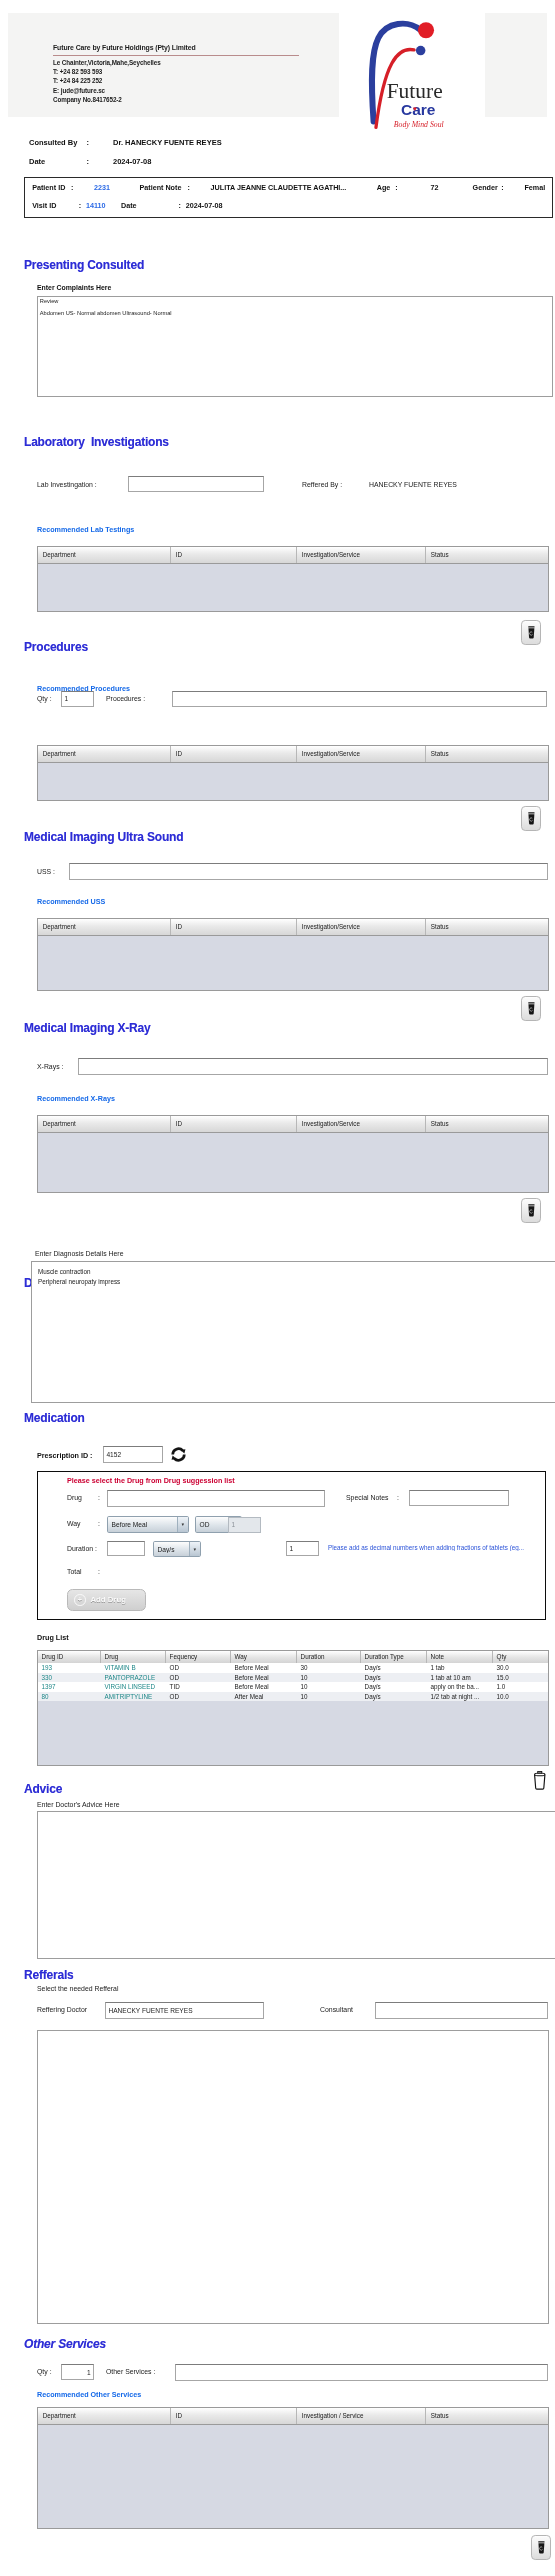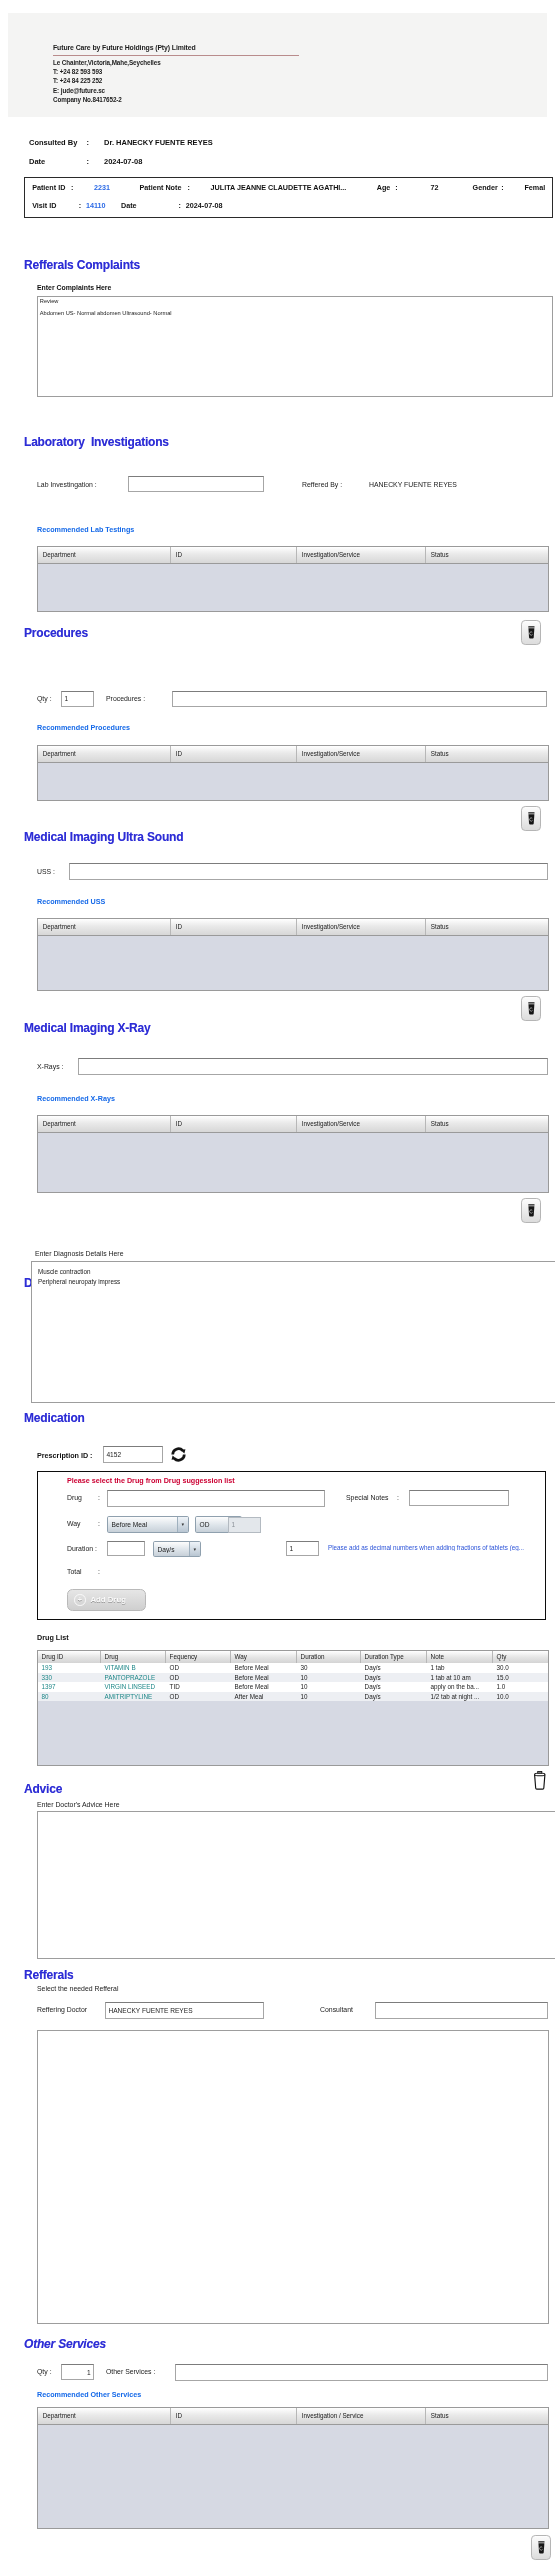--- a/index.html
+++ b/index.html
@@ -10,21 +10,21 @@
   
   .band{position:absolute;left:8.4px;top:13px;width:539px;height:104px;background:#f4f4f3;}
   .logo-panel{position:absolute;left:339px;top:13px;width:146px;height:118px;background:#fff;}
   .co-name{position:absolute;left:53px;top:44px;font-size:6.9px;font-weight:700;letter-spacing:-0.1px;color:#1c1c1c;}
   .co-rule{position:absolute;left:53px;top:55px;width:246px;height:0;border-top:0.9px solid #b98c8c;}
   .co-line{position:absolute;left:53px;font-size:6.3px;font-weight:600;color:#222;letter-spacing:-0.1px;}
 
   
   .kvrow{position:absolute;left:29px;display:flex;font-size:7.5px;font-weight:700;color:#101010;}
   .kvrow .kl{width:60px;display:flex;justify-content:space-between;}
-  .kvrow .kv{margin-left:15px;}
+  .kvrow .kv{margin-left:24px;}
 
   
   .pbox{position:absolute;left:24px;top:177px;width:527px;height:39px;border:1.2px solid #2a2a2a;background:#fff;}
   .prow{position:absolute;left:7.2px;display:flex;font-size:7.2px;font-weight:700;align-items:baseline;}
   .pl{display:flex;justify-content:space-between;}
   .pv{padding-left:4.8px;white-space:nowrap;overflow:hidden;}
   .blueid{color:#2d6be6;}
 
   .sec-h{position:absolute;left:24px;font-size:12px;font-weight:700;color:#2d2dd5;
          letter-spacing:-0.2px;text-shadow:0 0 0.6px rgba(60,60,225,.55);white-space:pre;}
@@ -102,20 +102,32 @@
 
   <div class="band"></div>
   <div class="co-name">Future Care by Future Holdings (Pty) Limited</div>
   <div class="co-rule"></div>
   <div class="co-line" style="top:59px;">Le Chainter,Victoria,Mahe,Seychelles</div>
   <div class="co-line" style="top:68px;">T: +24  82 593 593</div>
   <div class="co-line" style="top:77px;">T: +24  84 225 252</div>
   <div class="co-line" style="top:87px;">E: jude@future.sc</div>
   <div class="co-line" style="top:96px;">Company No.8417652-2</div>
 
+  <div class="logo-panel">
+    <svg width="146" height="118" viewBox="0 0 245 198">
+      <path d="M136 28 C 116 12, 80 14, 66 42 C 54 66, 53 112, 58 182" fill="none" stroke="#2b3f9e" stroke-width="10" stroke-linecap="round"></path>
+      <circle cx="146" cy="29" r="13.5" fill="#e11d26"></circle>
+      <path d="M126 62 C 98 56, 76 84, 62 192" fill="none" stroke="#d61f28" stroke-width="5.5" stroke-linecap="round"></path>
+      <circle cx="137" cy="63" r="8" fill="#2b3f9e"></circle>
+      <text x="80" y="142" font-family="Liberation Serif, serif" font-size="36" fill="#2a2a2a">Future</text>
+      <text x="104" y="172" font-family="Liberation Sans, sans-serif" font-weight="bold" font-size="26" fill="#27389f">Care</text>
+      <text x="124" y="164" font-size="11" fill="#e11d26">♥</text>
+      <text x="92" y="192" font-family="Liberation Serif, serif" font-style="italic" font-size="13" fill="#d61f28">Body Mind Soul</text>
+    </svg>
+  </div>
 
   <div class="kvrow" style="top:138px;">
     <span class="kl">
         <span>Consulted By</span>
         <span>:</span>
       </span>
     <span class="kv">Dr.  HANECKY FUENTE REYES</span>
   </div>
   <div class="kvrow" style="top:157px;">
     <span class="kl">
@@ -155,21 +167,21 @@
         </span>
       <span class="pv blueid" style="width:35px;">14110</span>
       <span class="pl" style="width:60px;">
           <span>Date</span>
           <span>:</span>
         </span>
       <span class="pv">2024-07-08</span>
     </div>
   </div>
 
-  <div class="sec-h" style="top:258px;">Refferals Complaints</div>
+  <div class="sec-h" style="top:258px;">Presenting Consulted</div>
   <div class="sub-b" style="top:284px;">Enter Complaints Here</div>
   <textarea class="ta" style="top: 296px; height: 97px;">Review
 
 Abdomen US- Normal abdomen Ultrasound- Normal</textarea>
 
   <div class="sec-h" style="top:435px;">Laboratory  Investigations</div>
   <div class="sub-r" style="top:481px;">Lab Investingation :</div>
   <input class="inp" style="left: 128px; top: 476px; width: 136px; height: 16px;" value="">
   <div class="sub-r" style="left:302px;top:481px;">Reffered By :</div>
   <div class="sub-r" style="left:369px;top:481px;">HANECKY FUENTE REYES</div>
@@ -184,26 +196,26 @@
   <div class="trash-btn" style="left:521px;top:620px;">
     <span>
         <svg width="10.8" height="14.3" viewBox="0 0 20 26">
           <rect x="4" y="2" width="12" height="2.6" rx="1.2" fill="#161616"></rect>
           <path d="M4.5 6 L15.5 6 L14.3 23 Q14.1 24.6 12.5 24.6 L7.5 24.6 Q5.9 24.6 5.7 23 Z" fill="#161616"></path>
           <path d="M11.6 13.2 a3 3 0 1 0 0.6 3.8" stroke="#e8e8e8" stroke-width="1.1" fill="none"></path>
         </svg>
       </span>
   </div>
 
-  <div class="sec-h" style="top:626px;">Procedures</div>
+  <div class="sec-h" style="top:640px;">Procedures</div>
   <div class="sub-r" style="top:695px;">Qty :</div>
   <input class="inp" style="left: 61px; top: 691px; width: 33px; height: 15.5px;" value="1">
   <div class="sub-r" style="left:106px;top:695px;">Procedures :</div>
   <input class="inp" style="left: 172px; top: 691px; width: 375px; height: 15.5px;" value="">
-  <div class="rec" style="top:723px;">Recommended Procedures</div>
+  <div class="rec" style="top:684px;">Recommended Procedures</div>
   <div class="thead" style="top:745px;">
     <span class="th tw0">Department</span>
     <span class="th tw1">ID</span>
     <span class="th tw2">Investigation/Service</span>
     <span class="th tw3">Status</span>
   </div>
   <div class="tbody" style="top:763px;height:38px;"></div>
   <div class="trash-btn" style="left:521px;top:806px;">
     <span>
         <svg width="10.8" height="14.3" viewBox="0 0 20 26">

